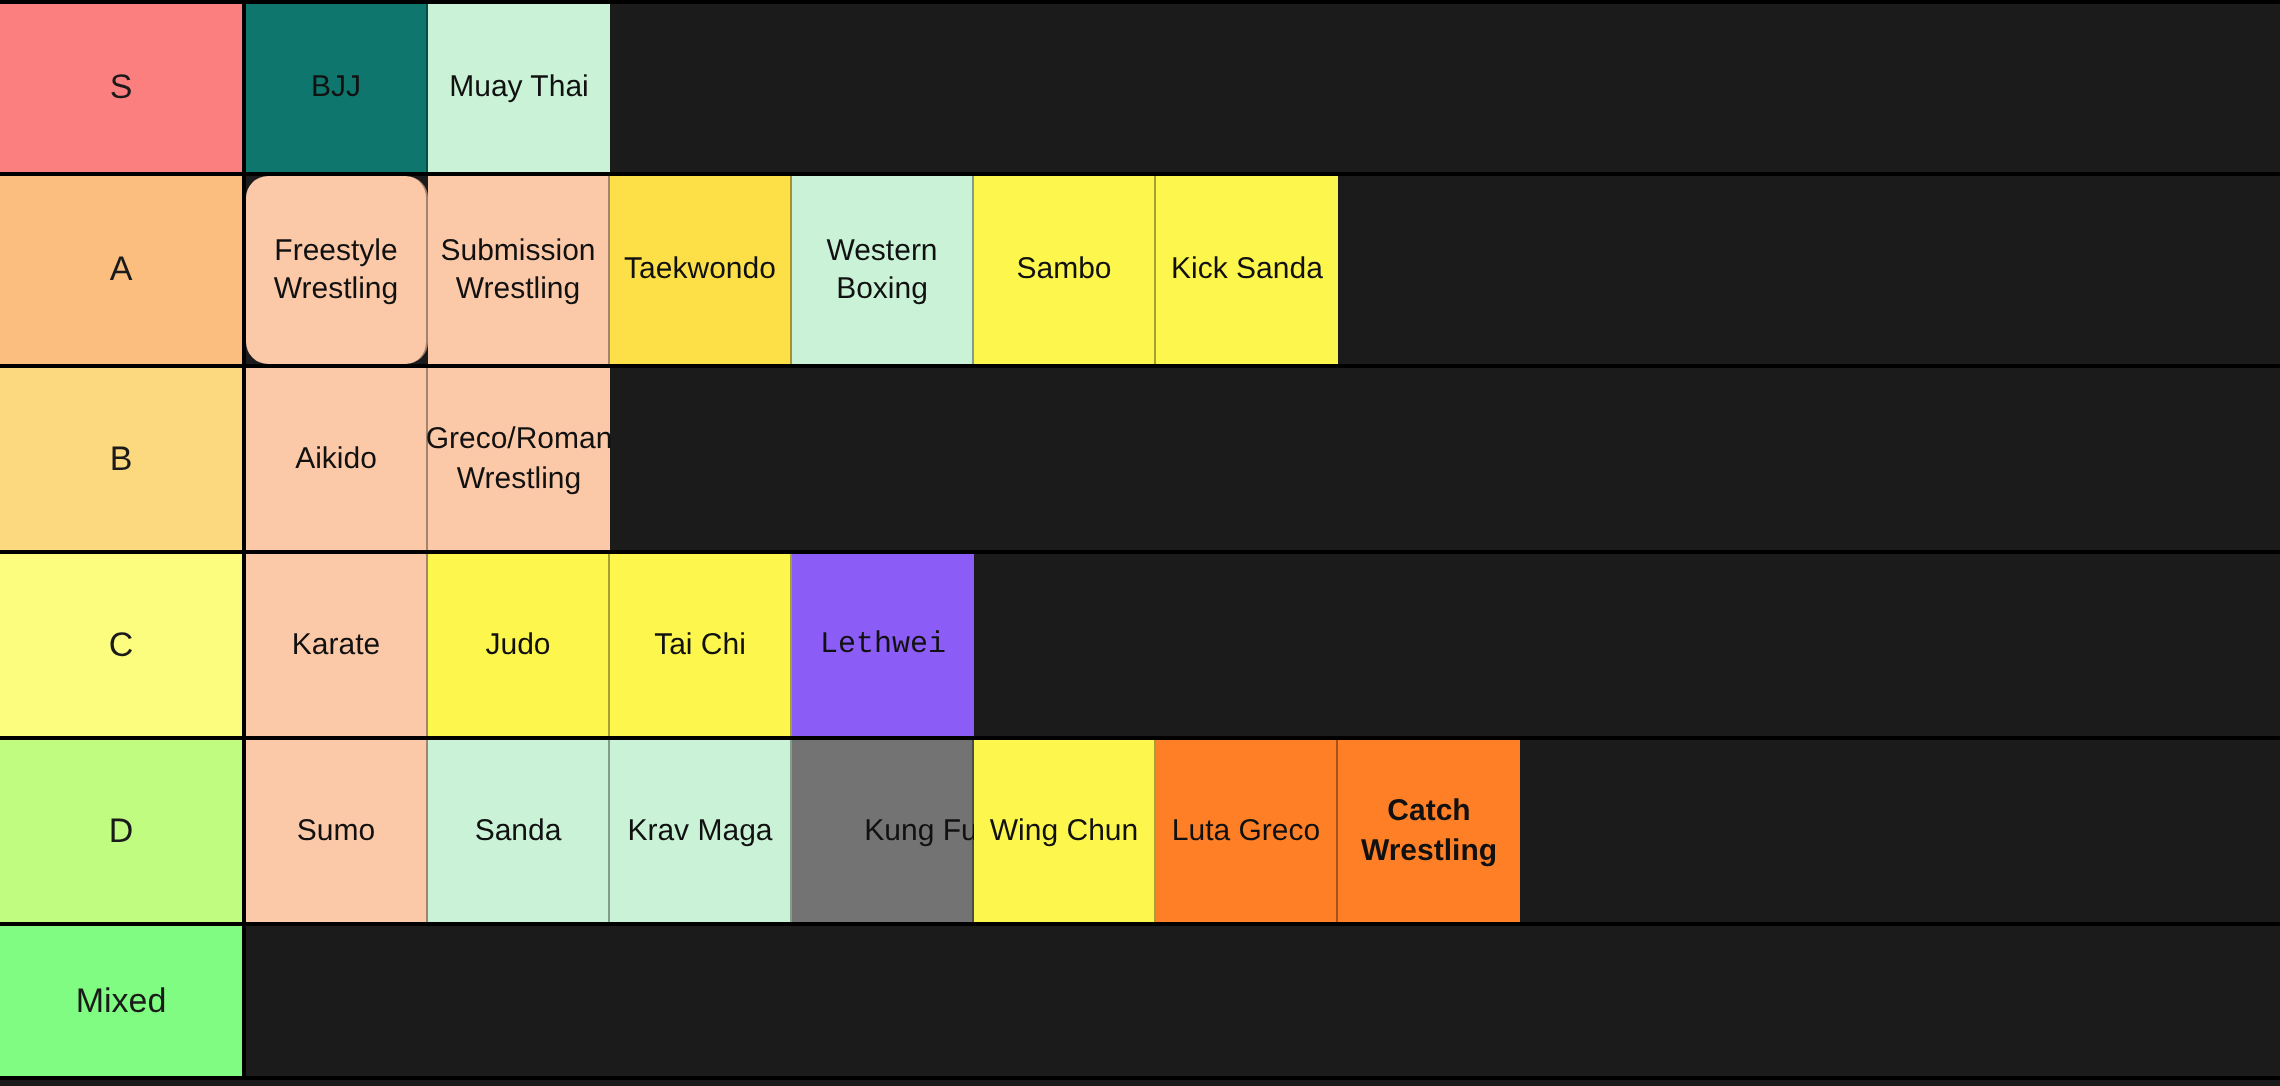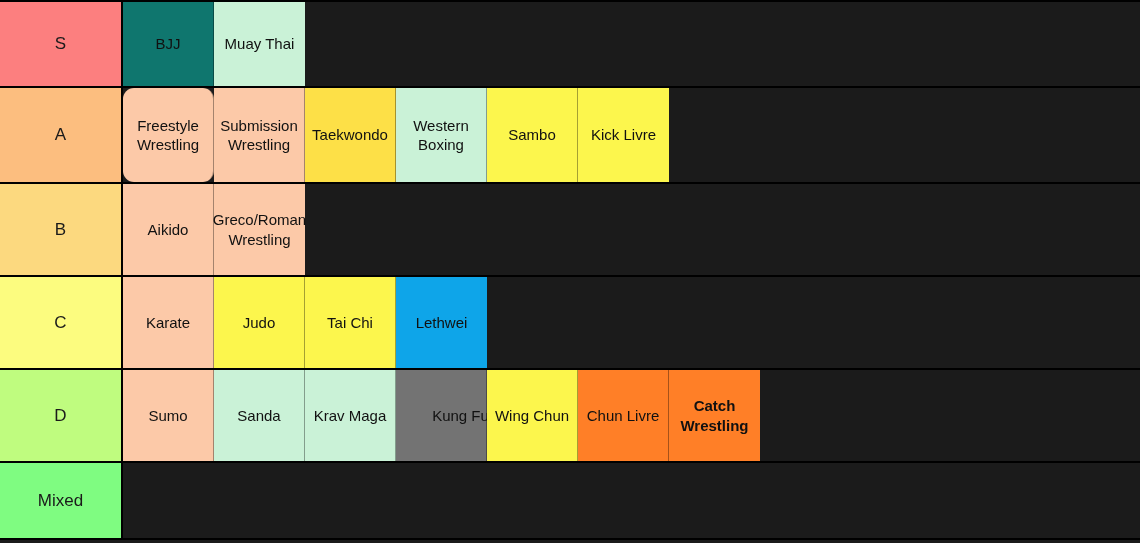--- a/index.html
+++ b/index.html
@@ -148,48 +148,48 @@
         </div>
       </div>
       <div class="row" style="height: 96px;">
         <div class="tier-label" style="background: rgb(252, 190, 127);">A</div>
         <div class="items">
           <div class="item wrap" style="background: rgb(252, 201, 168); border-radius: 11px;">Freestyle Wrestling</div>
           <div class="item wrap" style="background: rgb(252, 201, 168);">Submission Wrestling</div>
           <div class="item" style="background: #fde047;">Taekwondo</div>
           <div class="item wrap" style="background: rgb(202, 242, 215);">Western Boxing</div>
           <div class="item" style="background: rgb(252, 246, 77);">Sambo</div>
-          <div class="item wrap" style="background: rgb(252, 246, 77);">Kick Livre</div>
+          <div class="item wrap" style="background: rgb(252, 246, 77);">Kick Sanda</div>
         </div>
       </div>
       <div class="row" style="height: 93px;">
         <div class="tier-label" style="background: rgb(252, 217, 127);">B</div>
         <div class="items">
           <div class="item" style="background: rgb(252, 201, 168);">Aikido</div>
           <div class="item wrap" style="background: rgb(252, 201, 168);">Greco/Roman Wrestling</div>
         </div>
       </div>
       <div class="row" style="height: 93px;">
         <div class="tier-label" style="background: rgb(252, 252, 127);">C</div>
         <div class="items">
           <div class="item" style="background: rgb(252, 201, 168);">Karate</div>
           <div class="item" style="background: rgb(252, 246, 77);">Judo</div>
           <div class="item" style="background: rgb(252, 246, 77);">Tai Chi</div>
-          <div class="item" style="background: #0ea5e9;">Lethwei</div>
+          <div class="item" style="background: #8b5cf6; font-family: Liberation Mono, monospace;">Lethwei</div>
         </div>
       </div>
       <div class="row" style="height: 93px;">
         <div class="tier-label" style="background: rgb(191, 252, 127);">D</div>
         <div class="items">
           <div class="item" style="background: rgb(252, 201, 168);">Sumo</div>
           <div class="item" style="background: rgb(202, 242, 215);">Sanda</div>
           <div class="item wrap" style="background: rgb(202, 242, 215);">Krav Maga</div>
           <div class="item" style="background: #737373; padding-left: 40px;">Kung Fu</div>
           <div class="item" style="background: rgb(252, 246, 77);">Wing Chun</div>
-          <div class="item" style="background: rgb(255, 127, 39);">Chun Livre</div>
+          <div class="item" style="background: rgb(255, 127, 39);">Luta Greco</div>
           <div class="item wrap" style="background: rgb(255, 127, 39); font-weight: bold;">Catch Wrestling</div>
         </div>
       </div>
       <div class="row" style="height: 77px;">
         <div class="tier-label" style="background: rgb(127, 252, 129);">Mixed</div>
         <div class="items"></div>
       </div>
     </div>
 
 </div>

